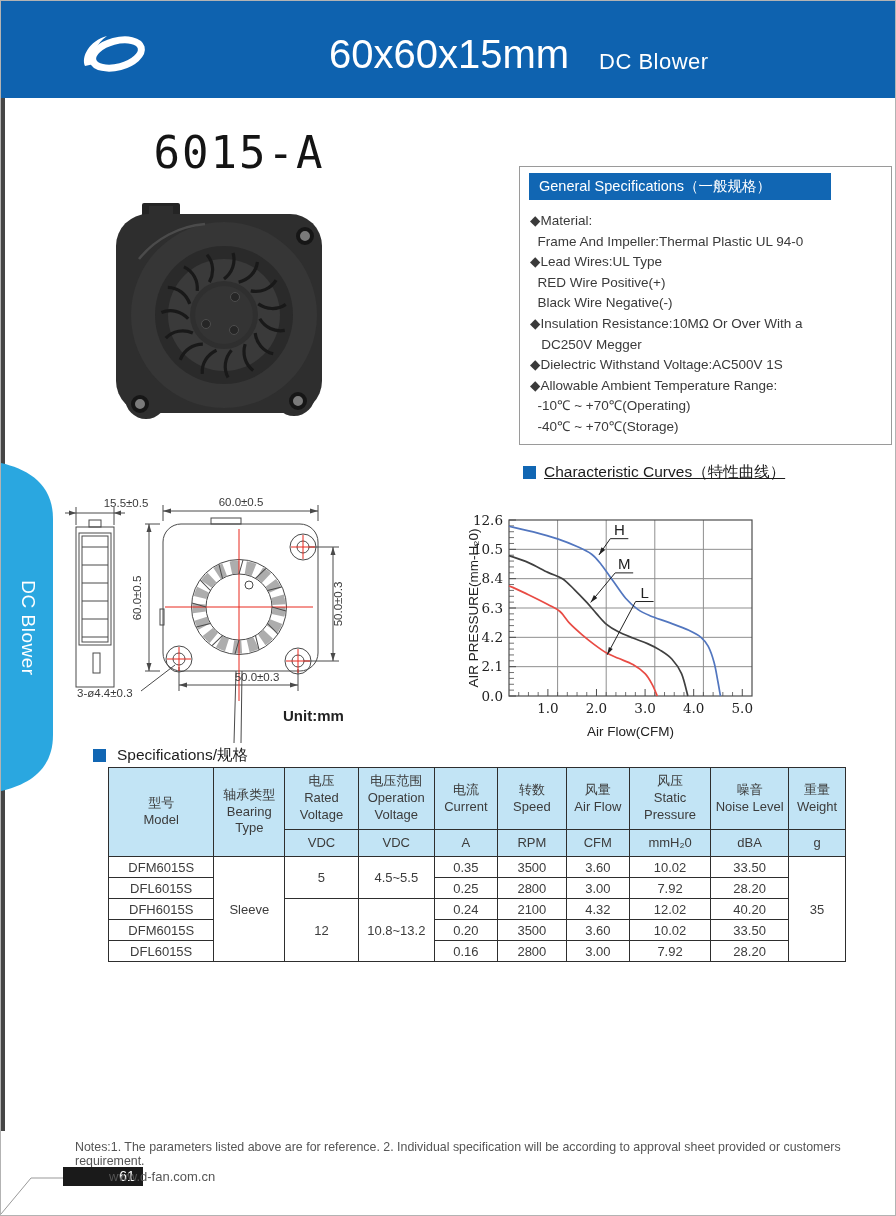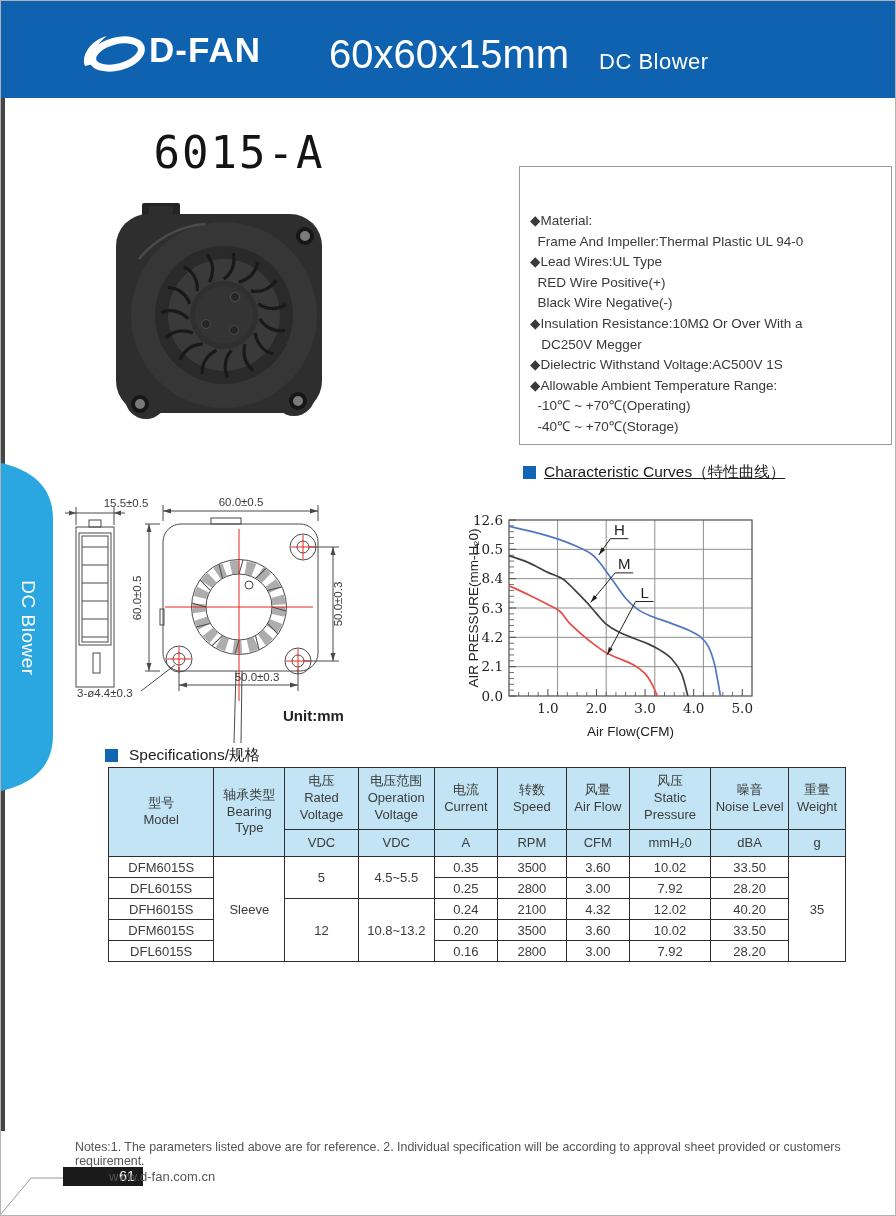--- a/index.html
+++ b/index.html
@@ -24,21 +24,21 @@
   
   #gs-box{position:absolute;left:518px;top:165px;width:371px;height:277px;border:1px solid #9a9a9a;}
   #gs-bar{position:absolute;left:9px;top:6px;width:292px;height:27px;background:#1166b3;color:#fff;
           font-size:14.5px;line-height:27px;padding-left:10px;}
   #gs-lines{position:absolute;left:10px;top:44px;font-size:13.5px;line-height:20.6px;color:#3a3a3a;white-space:pre-wrap;}
   
   .sec-title{position:absolute;display:flex;align-items:center;gap:8px;font-size:15.5px;color:#1c1c1c;}
   .sec-sq{width:13px;height:13px;background:#1166b3;flex:none;}
   #sec-dim{left:104px;top:459px;}
   #sec-cur{left:522px;top:461px;text-decoration:underline;}
-  #sec-spec{left:104px;top:744px;gap:11px;}
+  #sec-spec{left:92px;top:744px;gap:11px;}
   
   #dims-svg{position:absolute;left:60px;top:488px;}
   #chart-svg{position:absolute;left:455px;top:498px;}
   .tickTxt{font-family:"DejaVu Serif",serif;font-size:13.5px;fill:#222;}
   .axisTxt{font-family:"Liberation Sans",sans-serif;font-size:13.5px;fill:#222;}
   .annTxt{font-family:"Liberation Sans",sans-serif;font-size:15px;fill:#222;}
   .dimTxt{font-family:"Liberation Sans",sans-serif;font-size:11.5px;fill:#3a3a3a;}
   .unitTxt{font-family:"Liberation Sans",sans-serif;font-size:15px;font-weight:600;fill:#222;}
   
   #specTable{position:absolute;left:107px;top:766px;width:738px;border-collapse:collapse;
@@ -58,21 +58,20 @@
 </head>
 <body>
 
 <div id="page">
 
   <div id="hdr">
     <svg id="logo" width="66" height="42" viewBox="0 0 66 42">
       <ellipse cx="36" cy="21" rx="25" ry="13" transform="rotate(-15 36 21)" fill="none" stroke="#ffffff" stroke-width="7"></ellipse>
       <path d="M4,33 C0,24 8,8 26,3 C15,11 11,21 13,31 Z" fill="#ffffff"></path>
     </svg>
-    <span id="brand">D-FAN</span>
     <span id="size-title">60x60x15mm</span>
     <span id="type-title">DC Blower</span>
   </div>
 
   <div id="edge-strip"></div>
   <svg id="tab-svg" width="60" height="348" viewBox="0 0 60 348">
     <path d="M0,10 C26,16 52,30 52,66 L52,282 C52,318 26,332 0,338 Z" fill="#2aa7e0"></path>
   </svg>
   <div id="tab-label">DC Blower</div>
 
@@ -110,20 +109,21 @@
     <circle cx="115" cy="118" r="29" fill="#343434"></circle>
     <circle cx="126" cy="100" r="4.5" fill="#262626" stroke="#4d4d4d"></circle>
     <circle cx="97" cy="127" r="4.5" fill="#262626" stroke="#4d4d4d"></circle>
     <circle cx="125" cy="133" r="4.5" fill="#262626" stroke="#4d4d4d"></circle>
     <circle cx="196" cy="39" r="7" fill="#7a7a7a" stroke="#161616" stroke-width="4"></circle>
     <circle cx="31" cy="207" r="7" fill="#7a7a7a" stroke="#161616" stroke-width="4"></circle>
     <circle cx="189" cy="204" r="7" fill="#7a7a7a" stroke="#161616" stroke-width="4"></circle>
   </svg>
 
   <div id="gs-box">
+    <div id="gs-bar">General Specifications（一般规格）</div>
     <div id="gs-lines"><div>◆Material:</div><div>  Frame And Impeller:Thermal Plastic UL 94-0</div><div>◆Lead Wires:UL Type</div><div>  RED Wire Positive(+)</div><div>  Black Wire Negative(-)</div><div>◆Insulation Resistance:10MΩ Or Over With a</div><div>   DC250V Megger</div><div>◆Dielectric Withstand Voltage:AC500V 1S</div><div>◆Allowable Ambient Temperature Range:</div><div>  -10℃ ~ +70℃(Operating)</div><div>  -40℃ ~ +70℃(Storage)</div></div>
   </div>
 
   <div class="sec-title" id="sec-cur">
     <span class="sec-sq"></span>
     <span>Characteristic Curves（特性曲线）</span>
   </div>
   <div class="sec-title" id="sec-spec">
     <span class="sec-sq"></span>
     <span>Specifications/规格</span>

